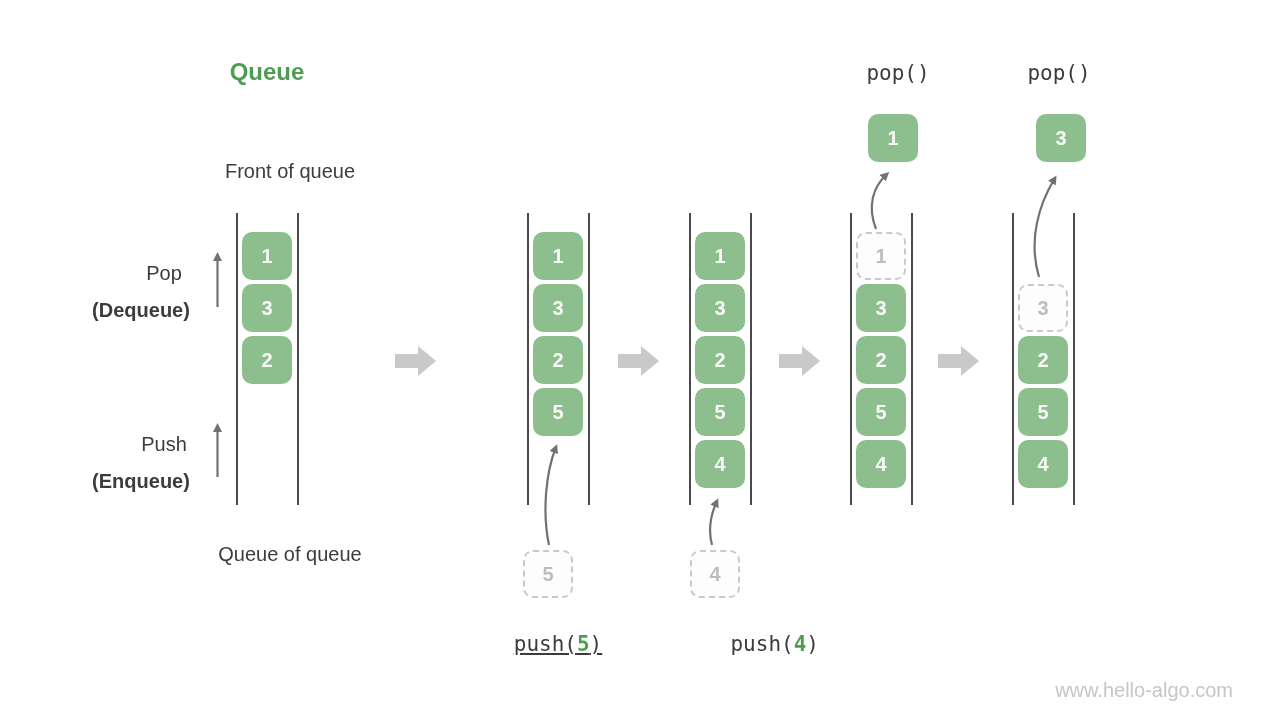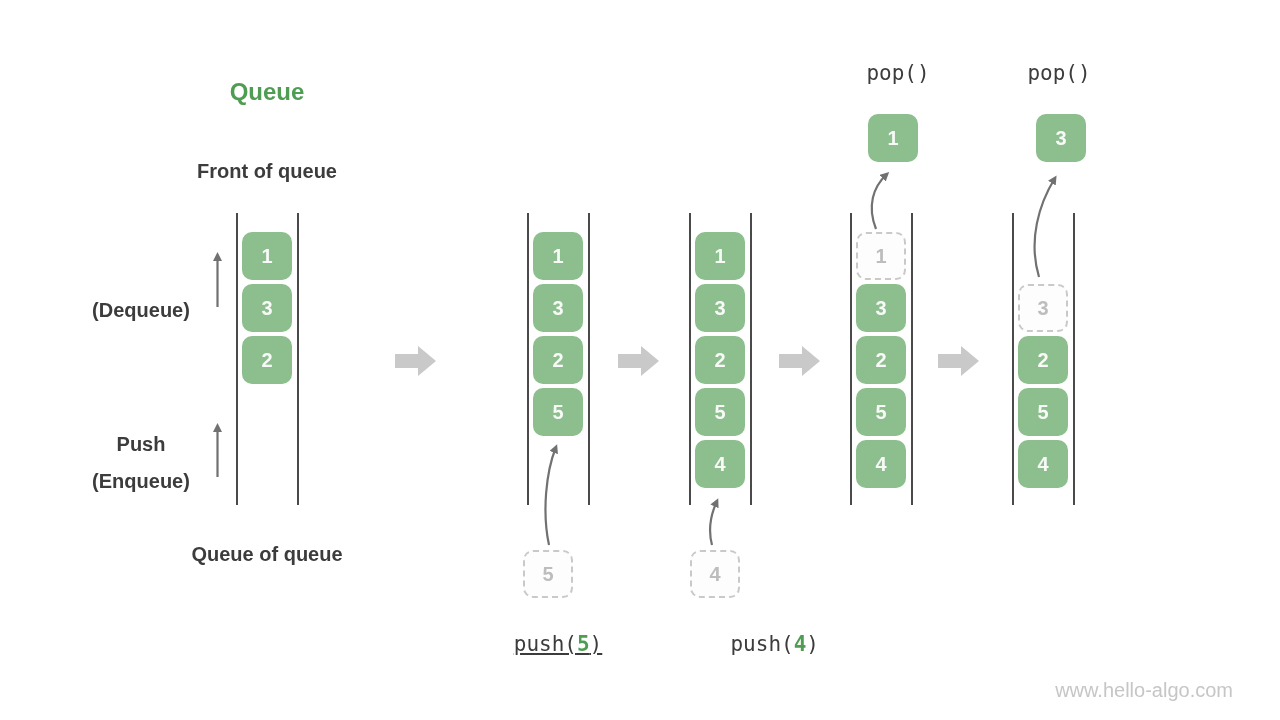--- a/index.html
+++ b/index.html
@@ -12,24 +12,24 @@
     --dashed-text:#bdbdbd;
     --line-dark:#4a4a4a;
     --watermark-gray:#c6c6c6;
     --cell-text:#f7faf7;
   }
   *{margin:0;padding:0;box-sizing:border-box;}
   body{background:#ffffff;font-family:"Liberation Sans",sans-serif;}
   .canvas{position:relative;width:1280px;height:720px;background:#ffffff;overflow:hidden;}
 
   .title{position:absolute;left:167px;top:58px;width:200px;text-align:center;
-         font-size:24px;font-weight:bold;color:var(--accent-green);margin-top:20px;}
+         font-size:24px;font-weight:bold;color:var(--accent-green);}
 
   .lbl{position:absolute;color:var(--text-dark);font-size:20px;text-align:center;font-weight:bold;}
-  .lbl.bold{font-weight:bold;}
+  .lbl.bold{font-weight:normal;margin-left:23px;}
 
   .vline{position:absolute;top:213px;width:2px;height:292px;background:var(--line-dark);}
 
   .cell{position:absolute;width:50px;height:48px;border-radius:10px;
         background:var(--box-green);color:var(--cell-text);
         font-size:20px;font-weight:bold;display:flex;align-items:center;justify-content:center;}
   .cell.dashed{background:#fdfdfd;border:2px dashed var(--dashed-border);color:var(--dashed-text);}
 
   .op{position:absolute;font-family:"DejaVu Sans Mono",monospace;font-size:21px;
       color:var(--text-dark);text-align:center;width:200px;}
@@ -43,20 +43,21 @@
   .arrowhead{fill:var(--arrow-gray);}
   .block-arrow{fill:var(--block-arrow-gray);}
 </style>
 </head>
 <body>
 
 <div class="canvas">
 
   <div class="title">Queue</div>
   <div class="lbl bold" style="left:117px;top:160px;width:300px;">Front of queue</div>
+  <div class="lbl bold" style="left:41px;top:262px;width:200px;">Pop</div>
   <div class="lbl" style="left:41px;top:299px;width:200px;">(Dequeue)</div>
   <div class="lbl" style="left:41px;top:470px;width:200px;">(Enqueue)</div>
   <div class="lbl bold" style="left:41px;top:433px;width:200px;">Push</div>
   <div class="lbl bold" style="left:117px;top:543px;width:300px;">Queue of queue</div>
 
   <div class="vline" style="left:236px;"></div>
   <div class="vline" style="left:297px;"></div>
   <div class="vline" style="left:527px;"></div>
   <div class="vline" style="left:588px;"></div>
   <div class="vline" style="left:689px;"></div>

